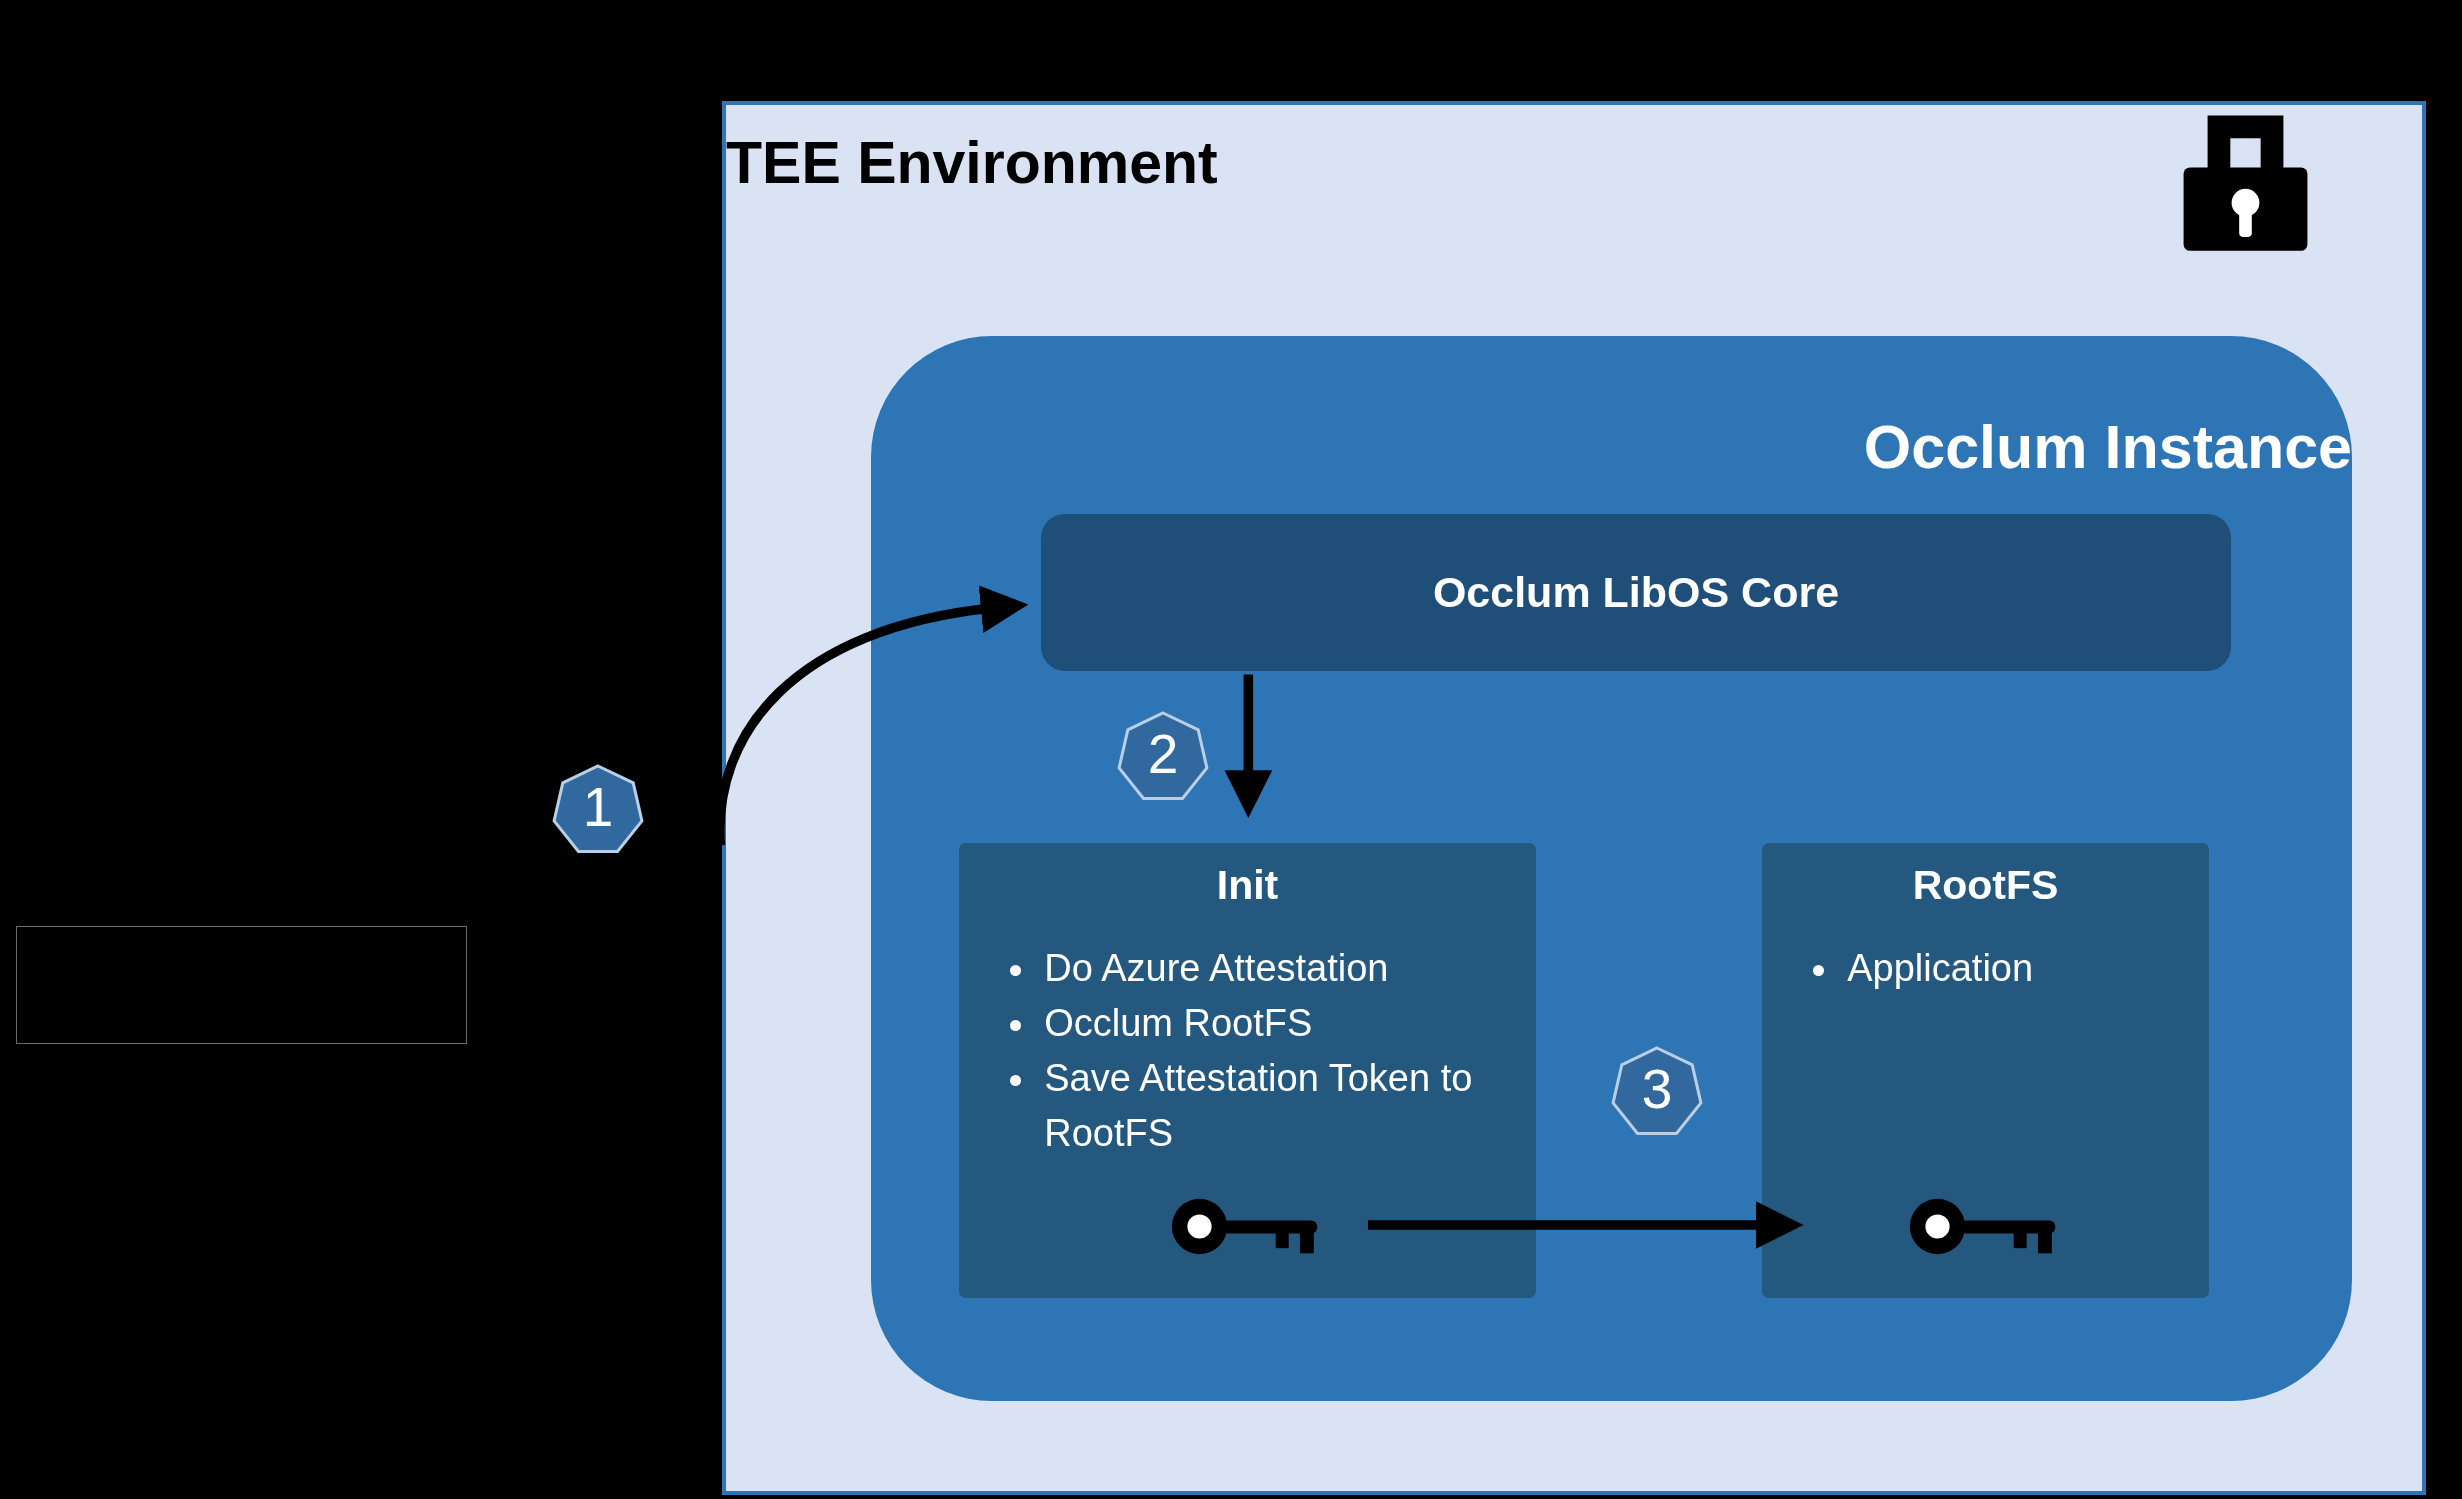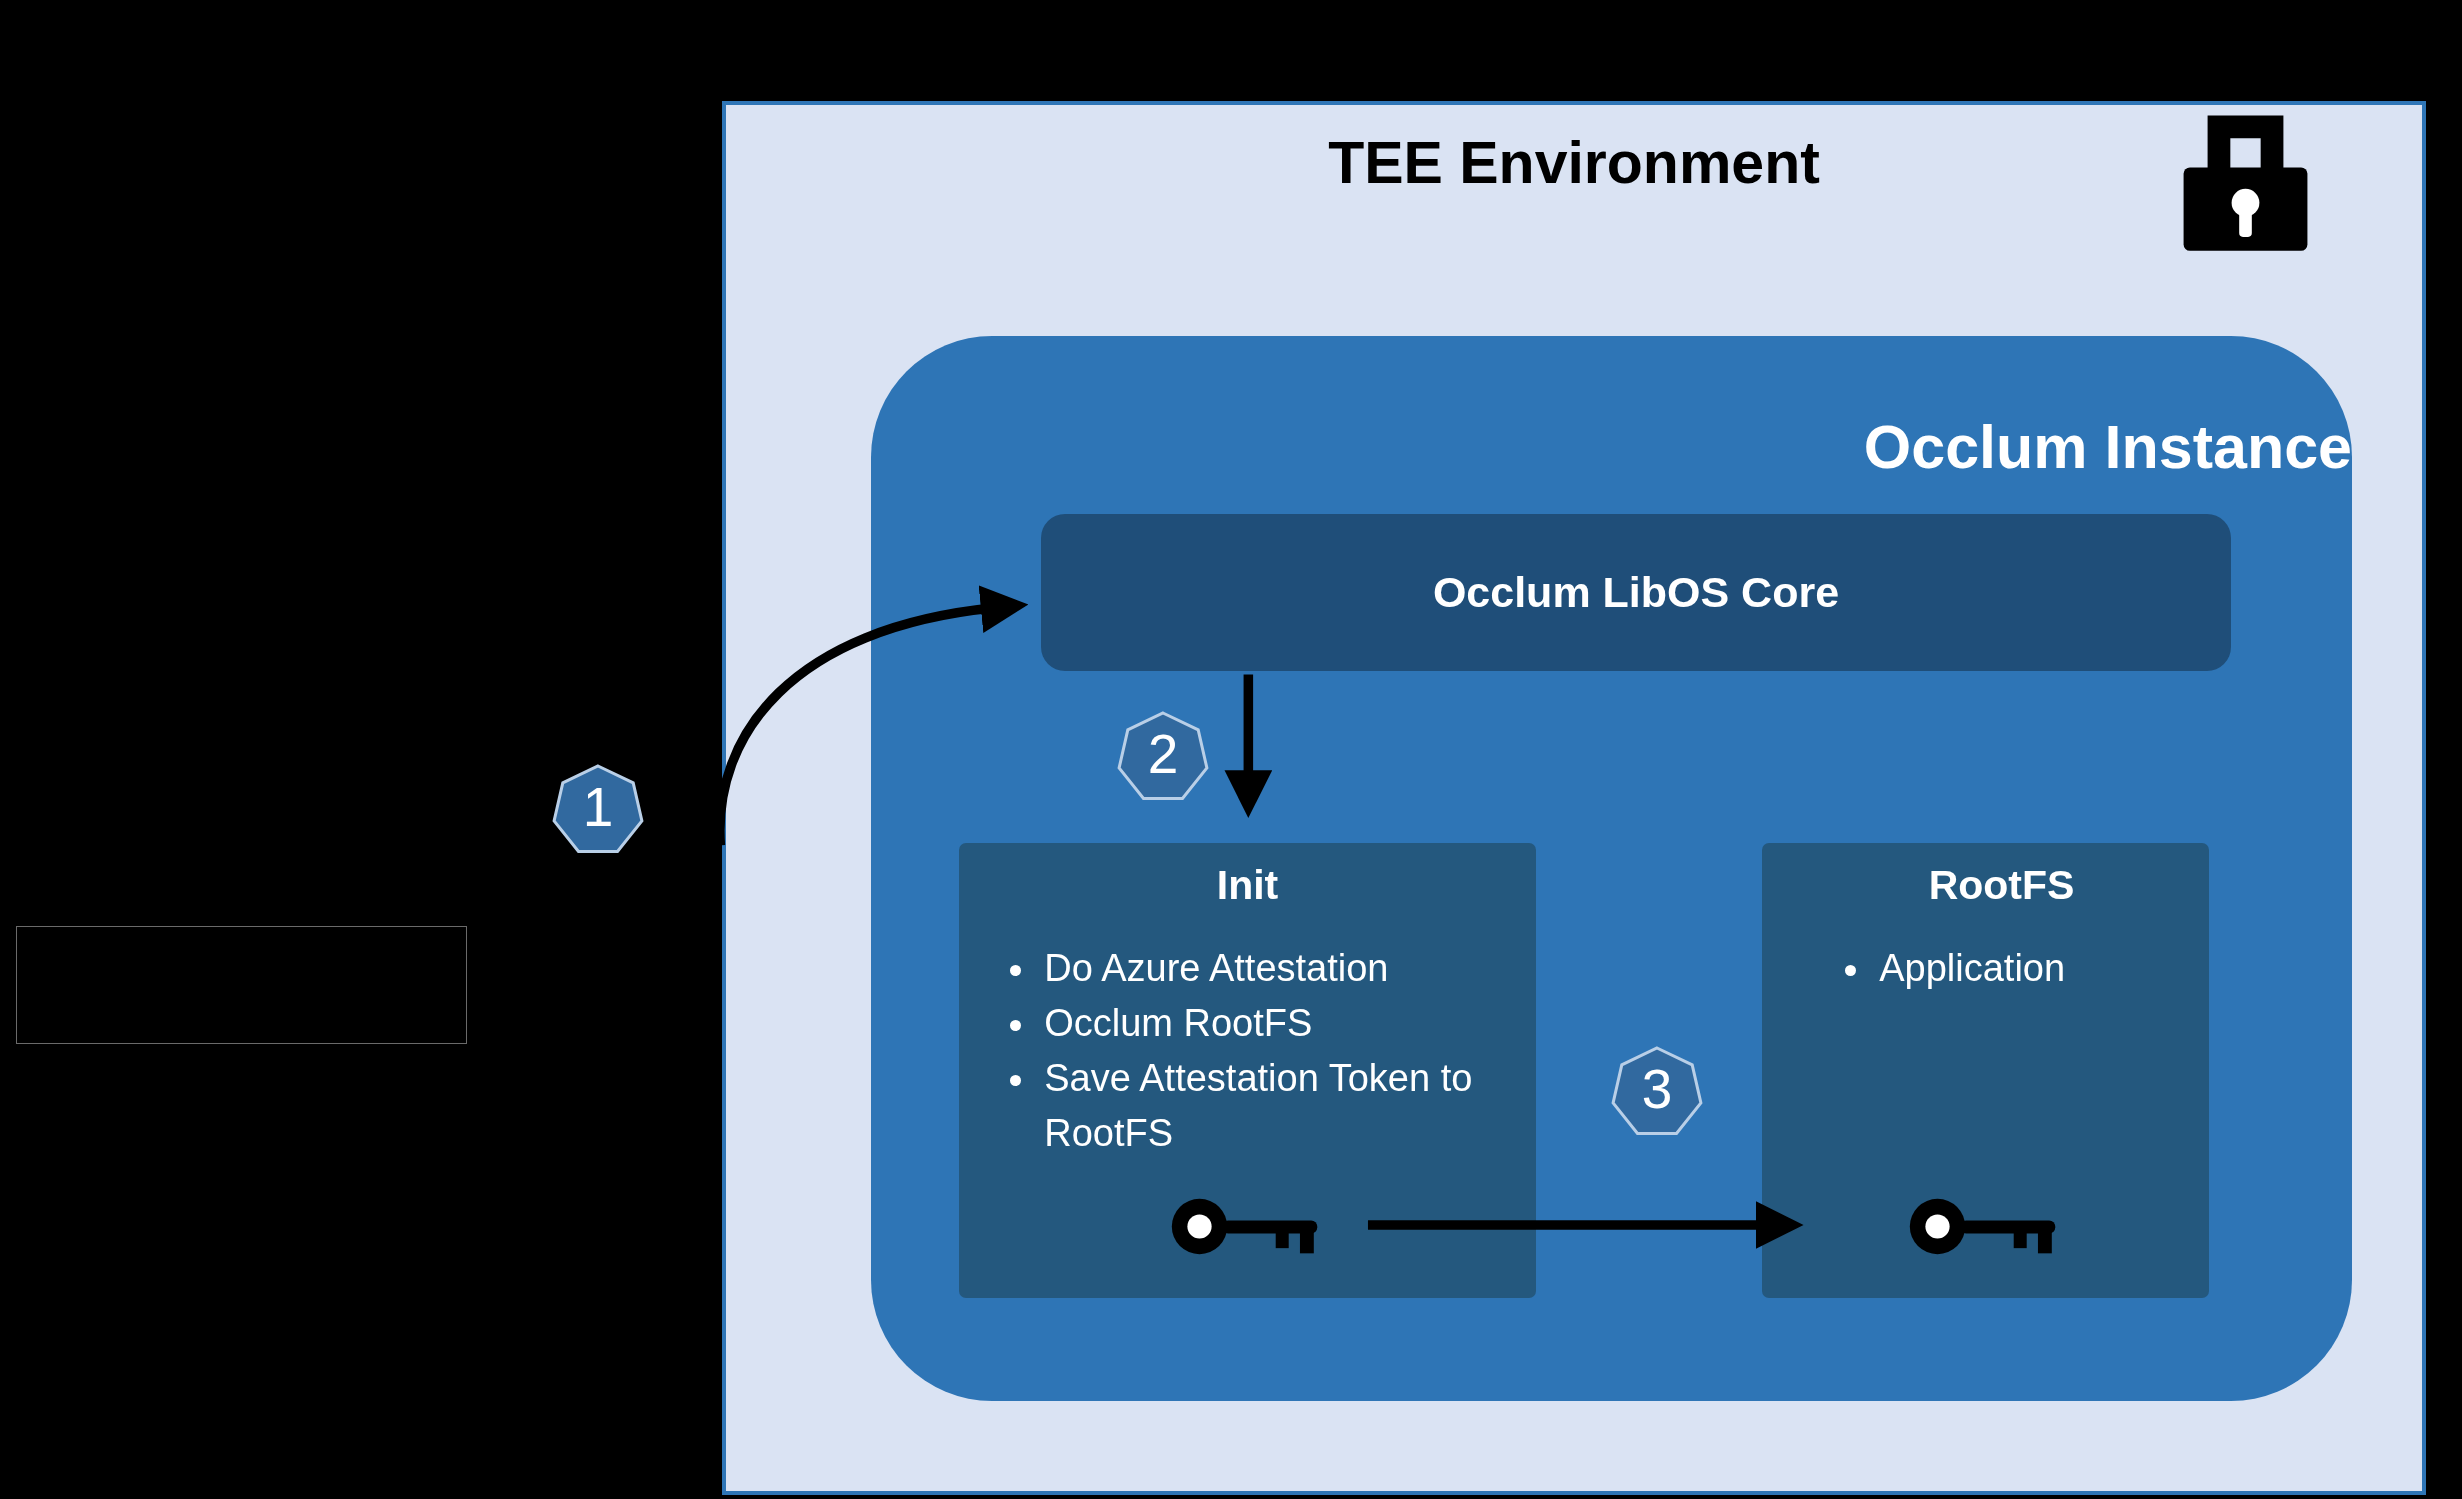--- a/index.html
+++ b/index.html
@@ -37,21 +37,21 @@
     height: 1394px;
     background: var(--tee-fill, #dae3f3);
     border: 4.3px solid var(--tee-border, #2e75b6);
     box-sizing: border-box;
   }
   .tee-title {
     position: absolute;
     left: 0;
     right: 0;
     top: 24px;
-    text-align: center;
+    text-align: left;
     font-size: 59px;
     font-weight: 700;
     color: var(--text-dark, #000);
   }
   .lock {
     position: absolute;
     left: 1450px;
     top: -8.7px;
     width: 139px;
     height: 163px;
@@ -101,21 +101,21 @@
   .module {
     position: absolute;
     top: 507px;
     height: 455px;
     border-radius: 7px;
     background: var(--module-fill, #24587e);
     color: var(--text-light, #fff);
     box-sizing: border-box;
   }
   .module.init { left: 88px; width: 577px; }
-  .module.rootfs { left: 891px; width: 447px; padding-left: 32px; }
+  .module.rootfs { left: 891px; width: 447px; }
   .module-title {
     padding-top: 17.3px;
     text-align: center;
     font-size: 41px;
     font-weight: 700;
     line-height: 50px;
   }
   .bullets {
     margin: 31px 0 0 0;
     padding: 0 22.5px 0 80px;

